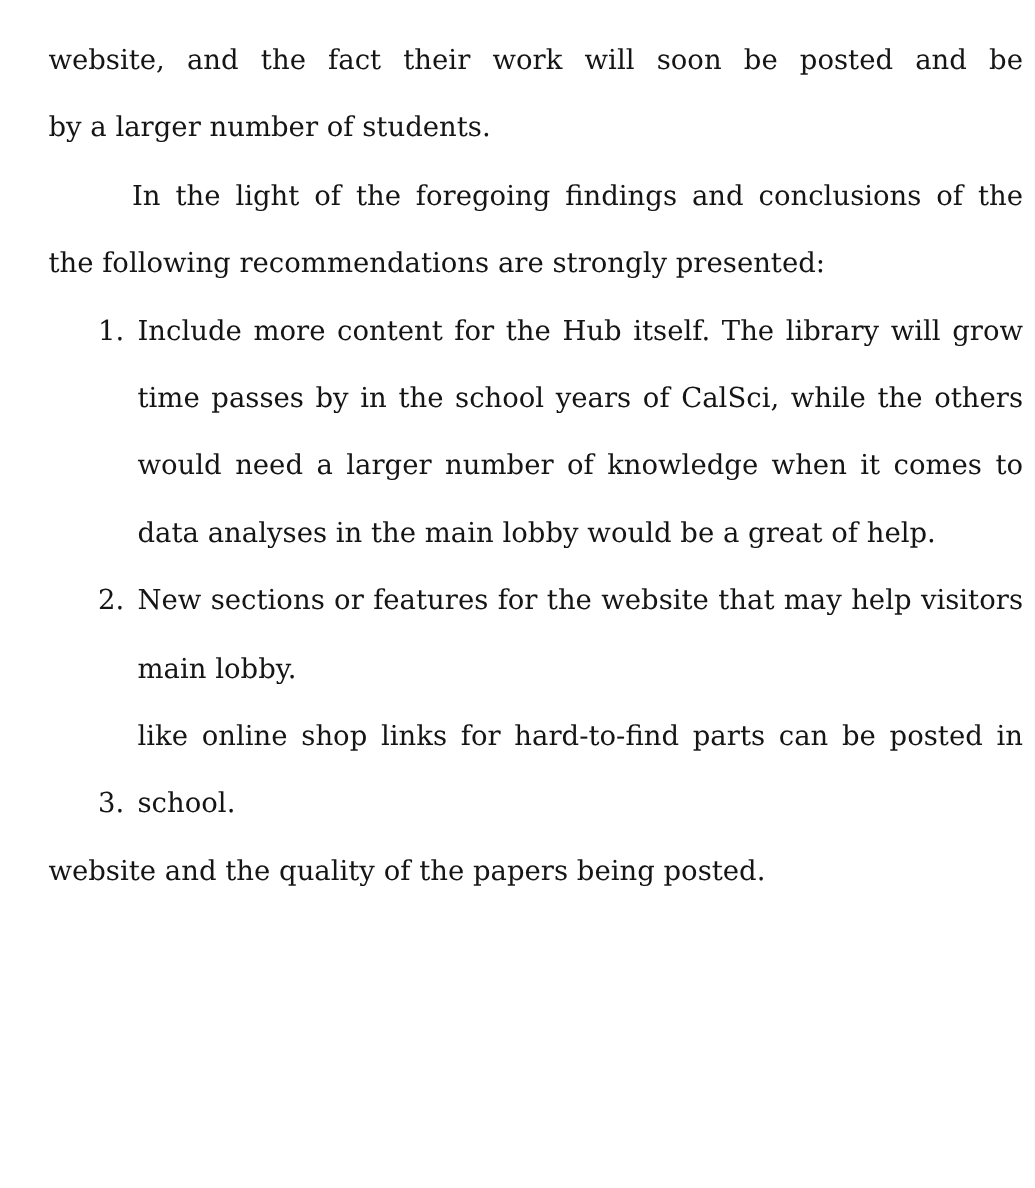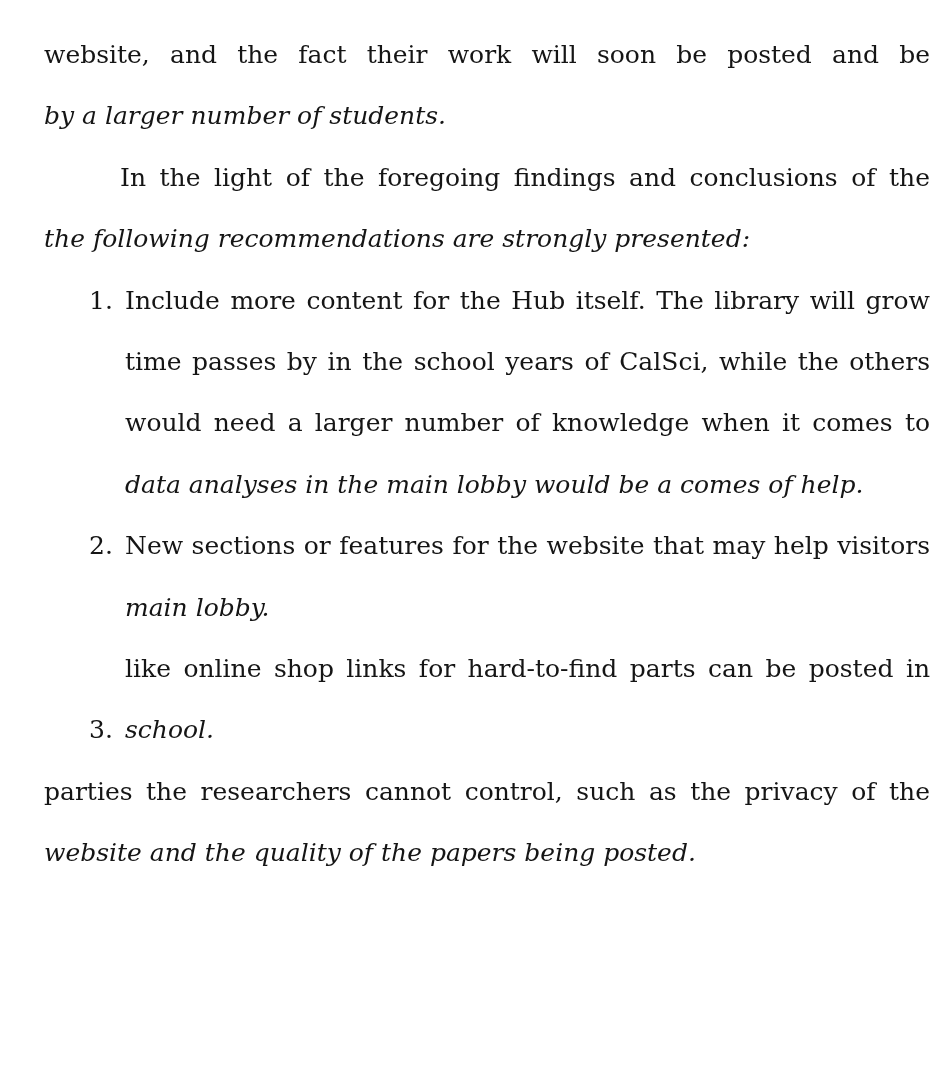--- a/index.html
+++ b/index.html
@@ -29,21 +29,20 @@
     line-height: 61.4px;
     height: 61.4px;
     text-align: justify;
     text-align-last: justify;
     overflow: hidden;
     white-space: normal;
   }
   .line.last {
     text-align: left;
     text-align-last: left;
-    font-style: italic;
   }
   .line.first-indent {
     text-indent: 76px;
   }
   .list-item {
     position: relative;
     padding-left: 81px;
   }
   .list-num {
     position: absolute;
@@ -63,29 +62,28 @@
     </div>
     <div class="para">
       <div class="line first-indent">In the light of the foregoing findings and conclusions of the study,</div>
       <div class="line last">the following recommendations are strongly presented:</div>
     </div>
     <div class="list-item">
       <span class="list-num">1.</span>
       <div class="line">Include more content for the Hub itself. The library will grow as</div>
       <div class="line">time passes by in the school years of CalSci, while the others</div>
       <div class="line">would need a larger number of knowledge when it comes to</div>
-      <div class="line last">data analyses in the main lobby would be a comes of help.</div>
+      <div class="line last">data analyses in the main lobby would be a great of help.</div>
     </div>
     <div class="list-item">
       <span class="list-num">2.</span>
       <div class="line">New sections or features for the website that may help visitors</div>
       <div class="line last">main lobby.</div>
       <div class="line">like online shop links for hard-to-find parts can be posted in the</div>
     </div>
     <div class="list-item">
       <span class="list-num">3.</span>
       <div class="line last">school.</div>
     </div>
     <div class="para">
-      <div class="line">parties the researchers cannot control, such as the privacy of the</div>
       <div class="line last">website and the quality of the papers being posted.</div>
     </div>
   </main>
 
 </body></html>

